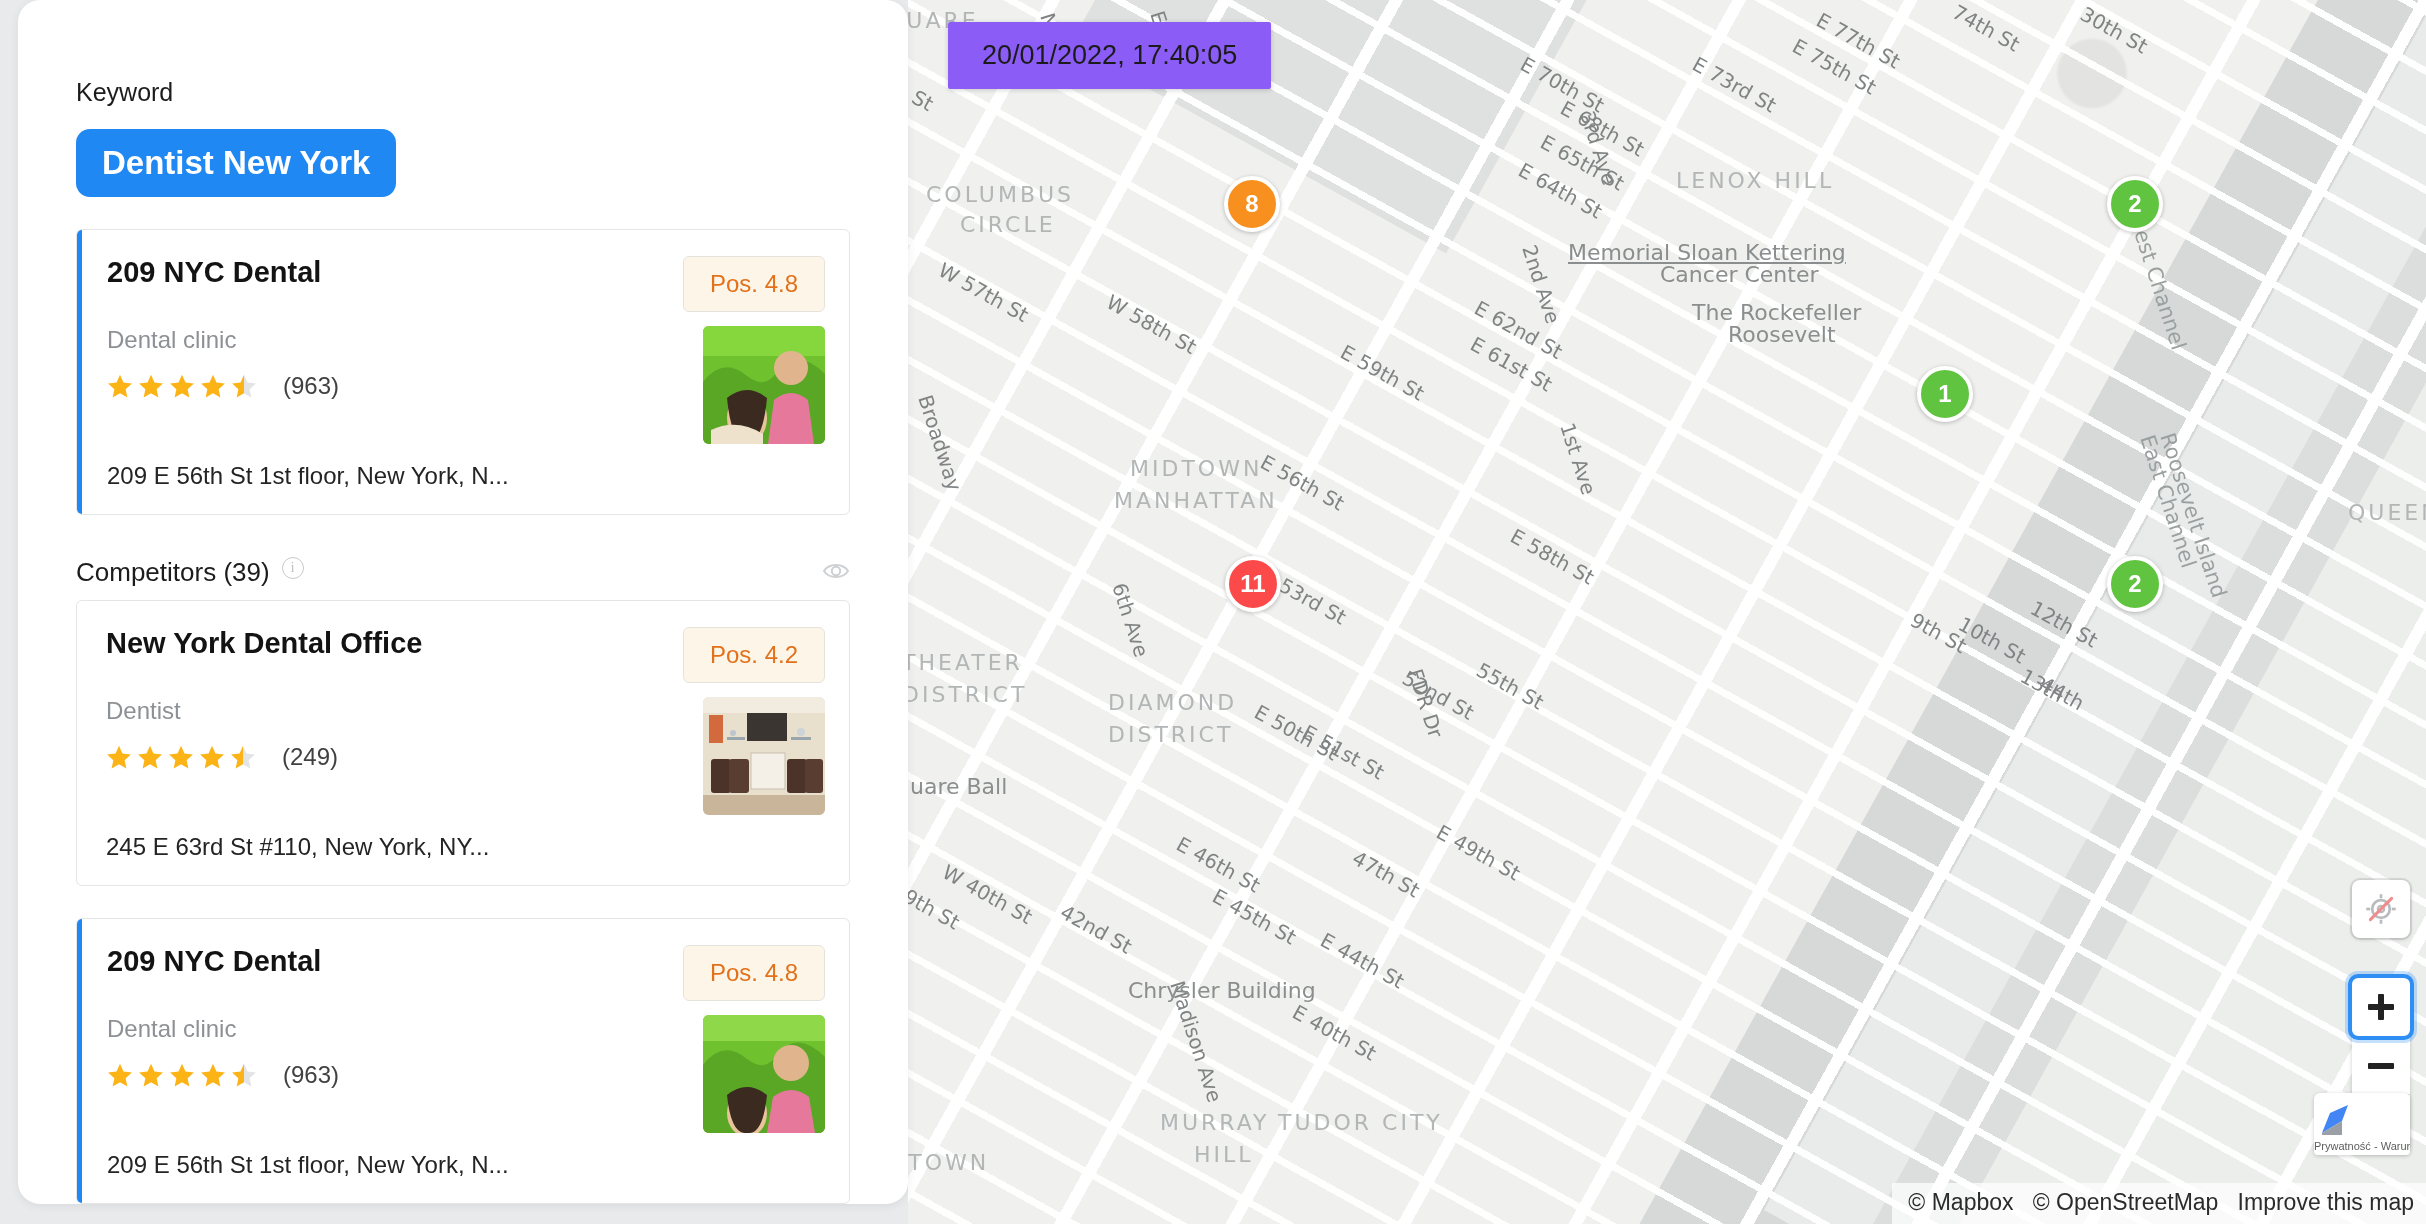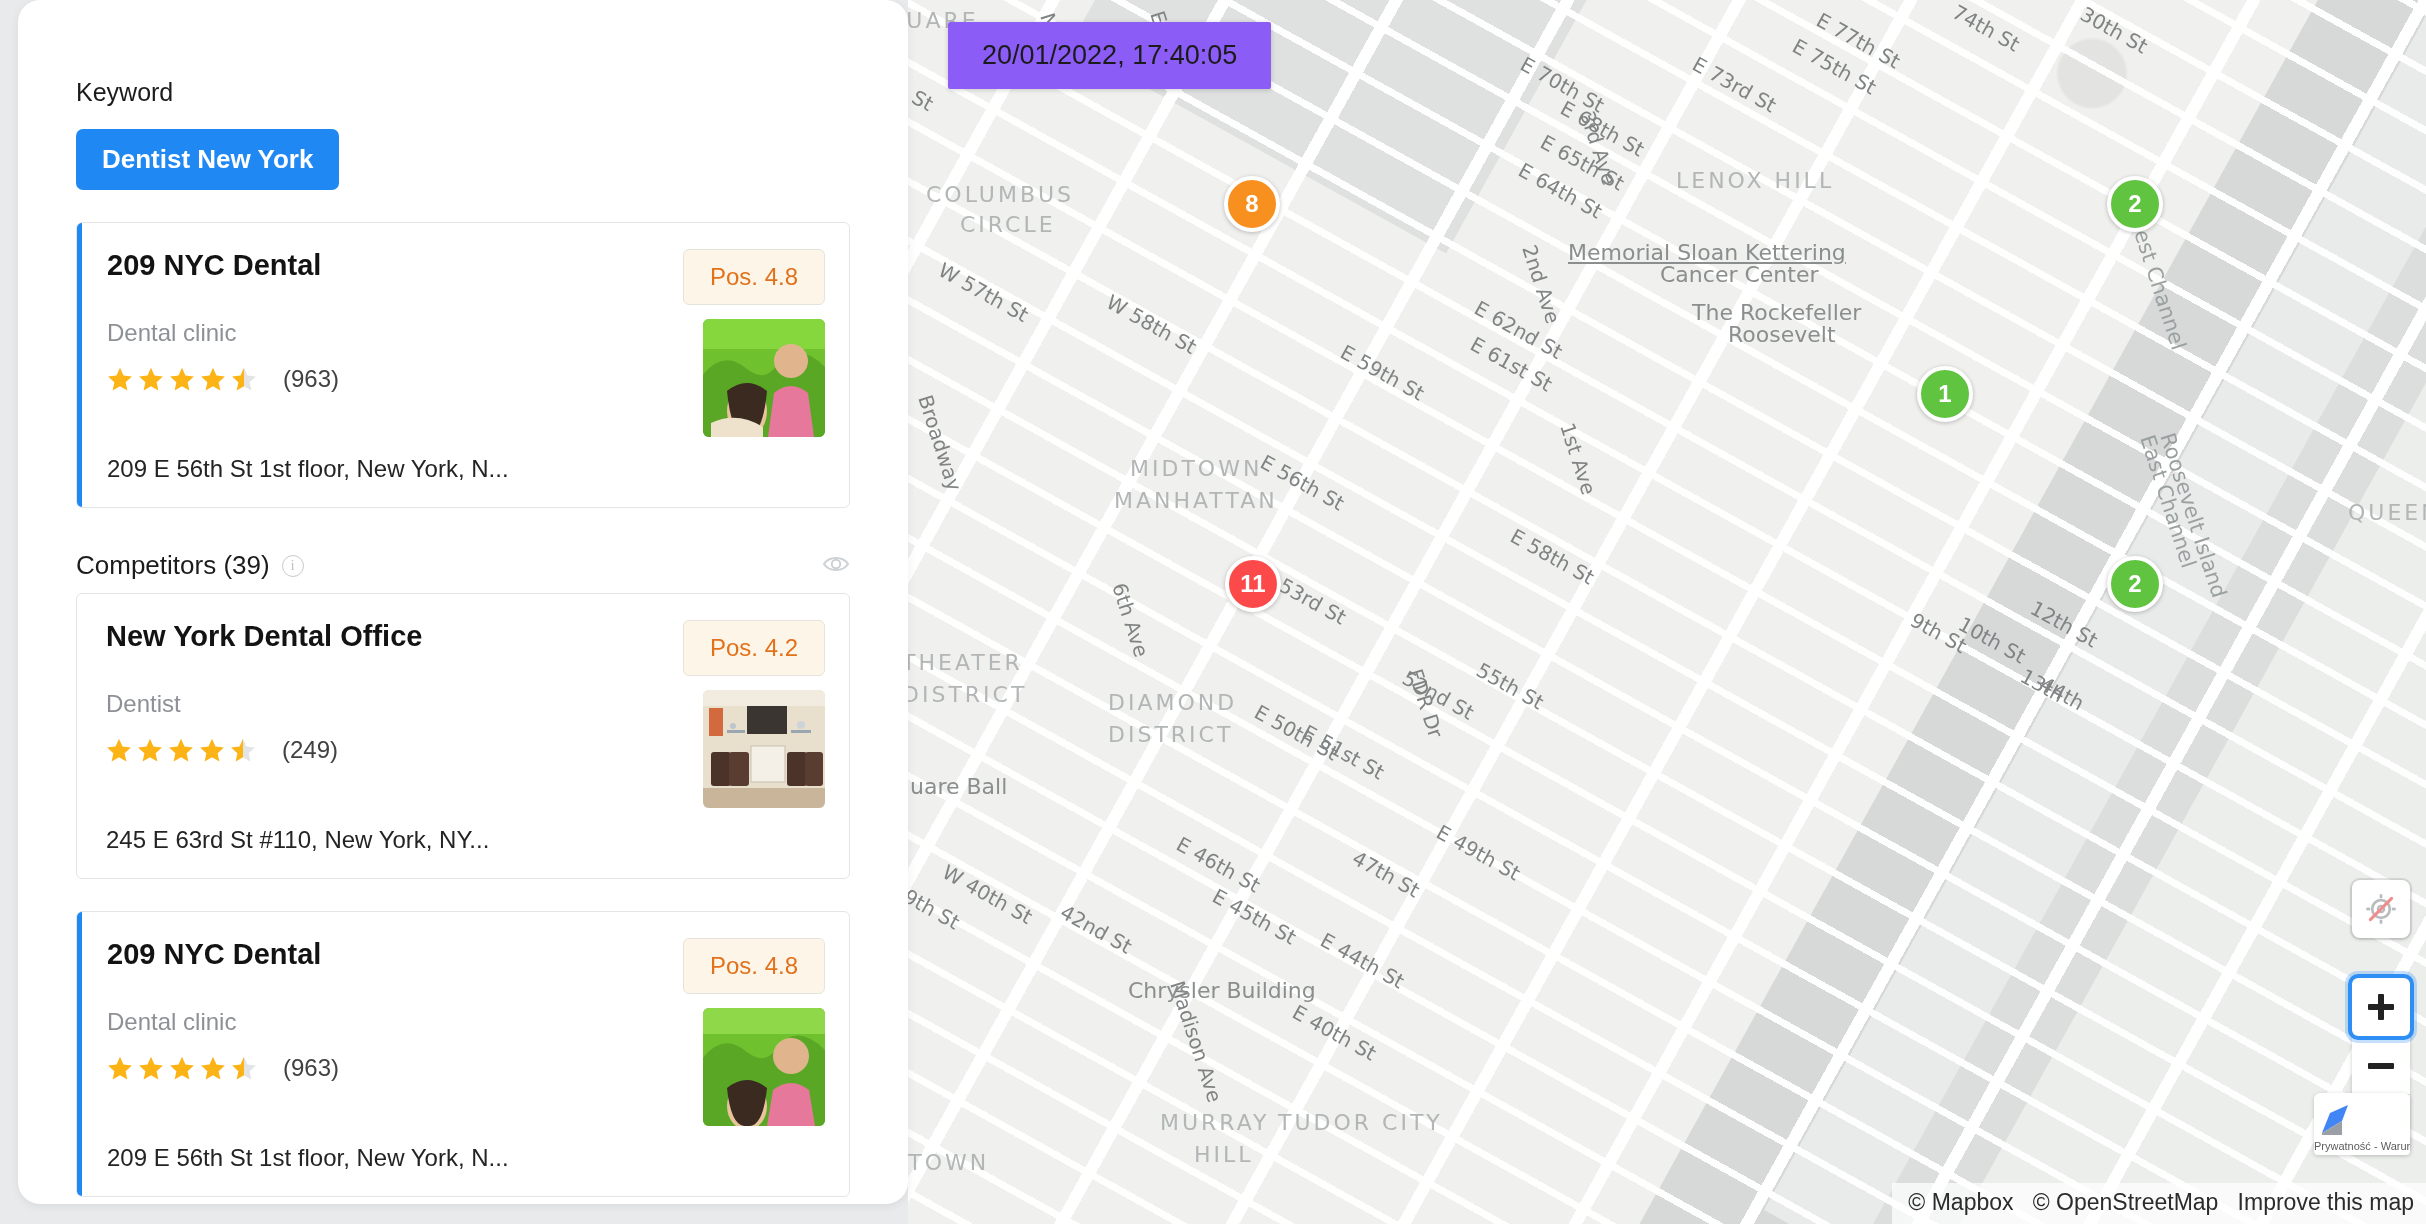--- a/index.html
+++ b/index.html
@@ -235,24 +235,24 @@
     margin-top: 78px;
     font-size: 25px;
     color: #1c1c1c;
     font-family: "Liberation Sans", sans-serif;
   }
   #keyword-chip {
     display: inline-block;
     margin-top: 22px;
     background: #2088f3;
     color: #ffffff;
-    font-size: 26px;
+    font-size: 33px;
     font-weight: 700;
     padding: 15px 26px;
-    border-radius: 7px;
+    border-radius: 14px;
     cursor: pointer;
     font-family: "Liberation Sans", sans-serif;
   }
 
   .biz-card {
     position: relative;
     margin-top: 32px;
     border: 1px solid #e3e5e7;
     border-radius: 6px;
     background: #fff;
@@ -336,21 +336,21 @@
   .thumb svg { display: block; }
 
   #competitors-header {
     margin-top: 42px;
     display: flex;
     align-items: center;
     justify-content: space-between;
   }
   #competitors-left {
     display: flex;
-    align-items: center;
+    align-items: flex-start;
     gap: 12px;
   }
   #competitors-title {
     font-size: 26px;
     color: #1c1c1c;
     font-family: "Liberation Sans", sans-serif;
   }
   .info-icon {
     width: 22px; height: 22px;
     border: 1.6px solid #c8cacd;

